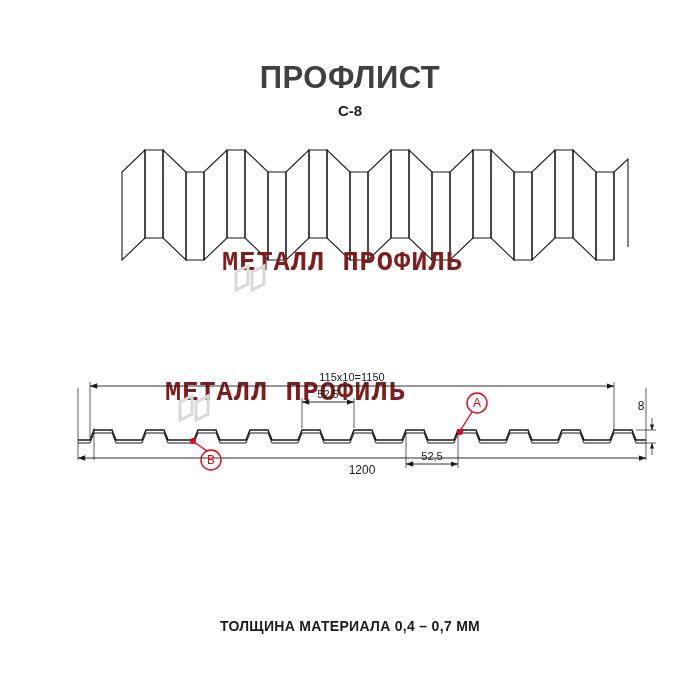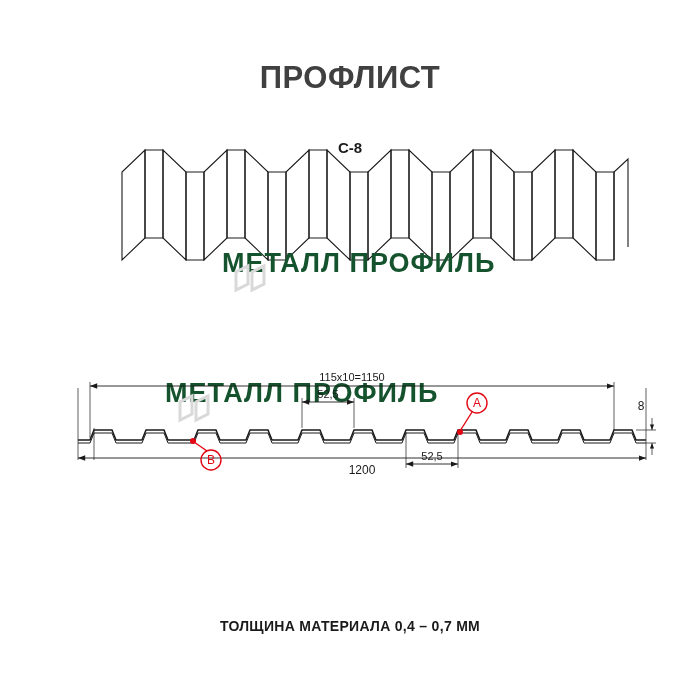--- a/index.html
+++ b/index.html
@@ -34,21 +34,20 @@
   }
   .subtitle {
     position: absolute;
     left: 0;
     top: 102px;
     width: 700px;
     text-align: center;
     font-size: 15px;
     font-weight: bold;
     color: #1a1a1a;
-    margin-top: 37px;
   }
   .footer-note {
     position: absolute;
     left: 0;
     top: 618px;
     width: 700px;
     text-align: center;
     font-size: 14px;
     font-weight: bold;
     letter-spacing: 0.3px;
@@ -64,23 +63,23 @@
   .section-view {
     position: absolute;
     left: 60px;
     top: 360px;
     width: 600px;
     height: 130px;
   }
   .watermark {
     position: absolute;
     pointer-events: none;
-    color: #14532d;
-    font-weight: bold;
-    font-family: Liberation Sans, sans-serif;
+    color: #7f1d1d;
+    font-weight: bold;
+    font-family: Liberation Mono, monospace;
     white-space: nowrap;
   }
   .wm1 {
     left: 222px;
     top: 248px;
     font-size: 27px;
     letter-spacing: 1px;
   }
   .wm2 {
     left: 165px;

